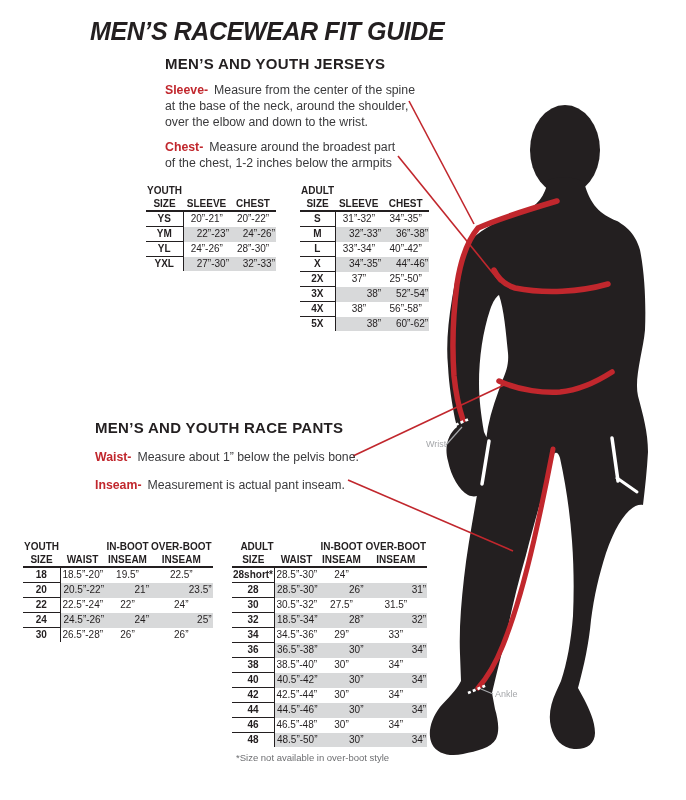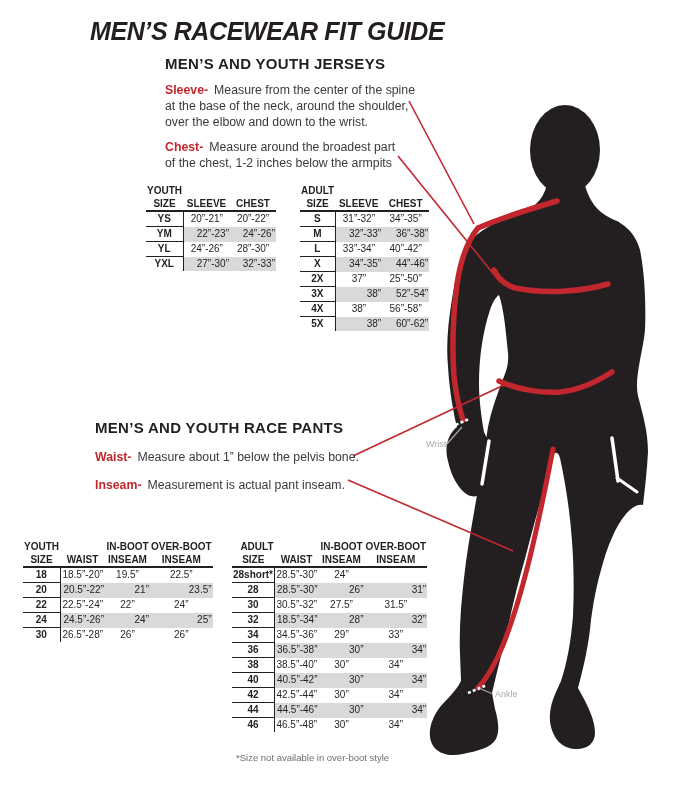--- a/index.html
+++ b/index.html
@@ -371,20 +371,26 @@
           <td class="c1">44.5”-46”</td>
           <td class="c2">30”</td>
           <td class="c3">34”</td>
         </tr>
         <tr>
           <td class="c0">46</td>
           <td class="c1">46.5”-48”</td>
           <td class="c2">30”</td>
           <td class="c3">34”</td>
         </tr>
+        <tr class="shade">
+          <td class="c0">48</td>
+          <td class="c1">48.5”-50”</td>
+          <td class="c2">30”</td>
+          <td class="c3">34”</td>
+        </tr>
       </tbody>
     </table>
 
   <p class="footnote">*Size not available in over-boot style</p>
 
   <span class="part-label" style="left:426px;top:439px;">Wrist</span>
   <span class="part-label" style="left:495px;top:689px;">Ankle</span>
 
 </div>
 

